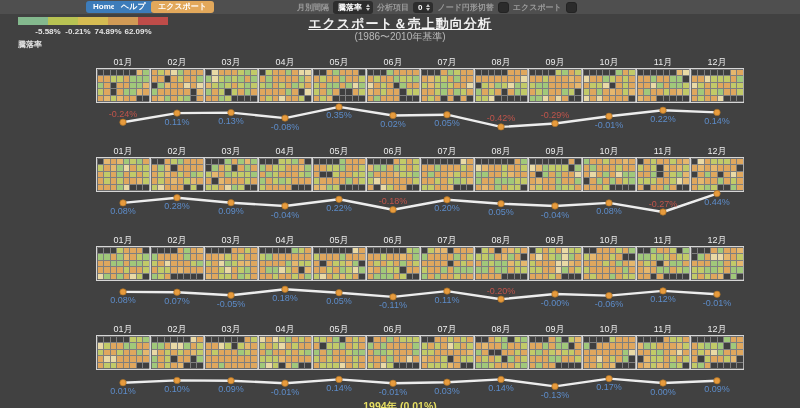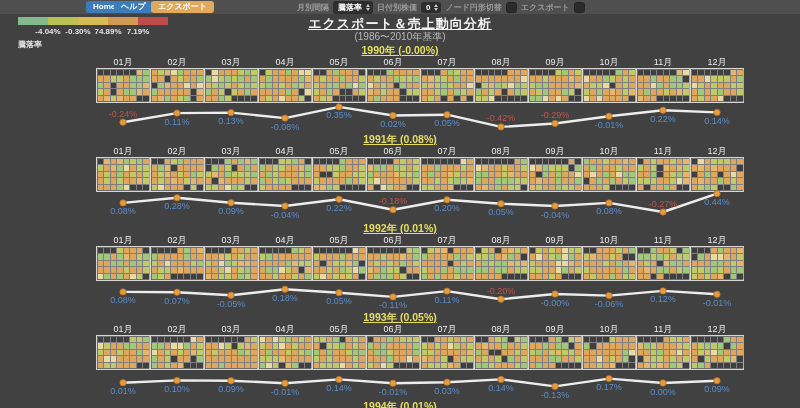--- a/index.html
+++ b/index.html
@@ -74,21 +74,21 @@
 
 <div class="controls">
   <span>月別間隔</span>
   <span class="select">
     <span>騰落率</span>
     <span class="stepper">
         <span class="tri-up"></span>
         <span class="tri-down"></span>
       </span>
   </span>
-  <span>日付別株価</span>
+  <span>分析項目</span>
   <span class="select">
     <span>0</span>
     <span class="stepper">
         <span class="tri-up"></span>
         <span class="tri-down"></span>
       </span>
   </span>
   <span>ノード円形切替</span>
   <span class="checkbox"></span>
   <span>エクスポート</span>
@@ -97,34 +97,33 @@
 
 <div class="legend">
   <div class="swatches" id="legend-swatches">
       <span class="sw" style="background: rgb(132, 185, 142);"></span>
       <span class="sw" style="background: rgb(184, 195, 83);"></span>
       <span class="sw" style="background: rgb(214, 188, 82);"></span>
       <span class="sw" style="background: rgb(210, 154, 85);"></span>
       <span class="sw" style="background: rgb(191, 76, 73);"></span>
     </div>
   <div class="legend-labels" id="legend-labels">
-      <span style="left: 30px;">-4.04%</span>
-      <span style="left: 60px;">-0.30%</span>
+      <span style="left: 30px;">-5.58%</span>
+      <span style="left: 60px;">-0.21%</span>
       <span style="left: 90px;">74.89%</span>
-      <span style="left: 120px;">7.19%</span>
+      <span style="left: 120px;">62.09%</span>
     </div>
   <div class="legend-title">騰落率</div>
 </div>
 
 <div class="page-title">エクスポート＆売上動向分析</div>
 <div class="page-subtitle">(1986〜2010年基準)</div>
 
 <div id="years">
     <div class="year-section">
-      <div class="year-heading">1990年 (-0.00%)</div>
       <div class="months-row">
         <div class="month-col">
           <div class="month-label">01月</div>
           <div class="month-grid">
             <span class="cell" style="background: rgb(63, 63, 63);"></span>
             <span class="cell" style="background: rgb(63, 63, 63);"></span>
             <span class="cell" style="background: rgb(63, 63, 63);"></span>
             <span class="cell" style="background: rgb(63, 63, 63);"></span>
             <span class="cell" style="background: rgb(63, 63, 63);"></span>
             <span class="cell" style="background: rgb(63, 63, 63);"></span>
@@ -682,21 +681,20 @@
         <text x="555" y="19.0" text-anchor="middle" font-size="9" fill="#c0544b">-0.29%</text>
         <circle cx="609" cy="17.3" r="3.2" fill="#e79b3d" stroke="#a86f24" stroke-width="0.7"></circle>
         <text x="609" y="28.8" text-anchor="middle" font-size="9" fill="#5d8cc9">-0.01%</text>
         <circle cx="663" cy="11.3" r="3.2" fill="#e79b3d" stroke="#a86f24" stroke-width="0.7"></circle>
         <text x="663" y="22.8" text-anchor="middle" font-size="9" fill="#5d8cc9">0.22%</text>
         <circle cx="717" cy="13.4" r="3.2" fill="#e79b3d" stroke="#a86f24" stroke-width="0.7"></circle>
         <text x="717" y="24.9" text-anchor="middle" font-size="9" fill="#5d8cc9">0.14%</text>
       </svg>
     </div>
     <div class="year-section">
-      <div class="year-heading">1991年 (0.08%)</div>
       <div class="months-row">
         <div class="month-col">
           <div class="month-label">01月</div>
           <div class="month-grid">
             <span class="cell" style="background: rgb(63, 63, 63);"></span>
             <span class="cell" style="background: rgb(229, 183, 110);"></span>
             <span class="cell" style="background: rgb(223, 167, 94);"></span>
             <span class="cell" style="background: rgb(229, 183, 110);"></span>
             <span class="cell" style="background: rgb(161, 200, 122);"></span>
             <span class="cell" style="background: rgb(194, 202, 104);"></span>
@@ -1254,21 +1252,20 @@
         <text x="555" y="29.5" text-anchor="middle" font-size="9" fill="#5d8cc9">-0.04%</text>
         <circle cx="609" cy="14.9" r="3.2" fill="#e79b3d" stroke="#a86f24" stroke-width="0.7"></circle>
         <text x="609" y="26.4" text-anchor="middle" font-size="9" fill="#5d8cc9">0.08%</text>
         <circle cx="663" cy="24.0" r="3.2" fill="#e79b3d" stroke="#a86f24" stroke-width="0.7"></circle>
         <text x="663" y="18.5" text-anchor="middle" font-size="9" fill="#c0544b">-0.27%</text>
         <circle cx="717" cy="5.6" r="3.2" fill="#e79b3d" stroke="#a86f24" stroke-width="0.7"></circle>
         <text x="717" y="17.1" text-anchor="middle" font-size="9" fill="#5d8cc9">0.44%</text>
       </svg>
     </div>
     <div class="year-section">
-      <div class="year-heading">1992年 (0.01%)</div>
       <div class="months-row">
         <div class="month-col">
           <div class="month-label">01月</div>
           <div class="month-grid">
             <span class="cell" style="background: rgb(63, 63, 63);"></span>
             <span class="cell" style="background: rgb(63, 63, 63);"></span>
             <span class="cell" style="background: rgb(63, 63, 63);"></span>
             <span class="cell" style="background: rgb(194, 202, 104);"></span>
             <span class="cell" style="background: rgb(223, 167, 94);"></span>
             <span class="cell" style="background: rgb(223, 167, 94);"></span>
@@ -1826,21 +1823,20 @@
         <text x="555" y="28.5" text-anchor="middle" font-size="9" fill="#5d8cc9">-0.00%</text>
         <circle cx="609" cy="18.6" r="3.2" fill="#e79b3d" stroke="#a86f24" stroke-width="0.7"></circle>
         <text x="609" y="30.1" text-anchor="middle" font-size="9" fill="#5d8cc9">-0.06%</text>
         <circle cx="663" cy="13.9" r="3.2" fill="#e79b3d" stroke="#a86f24" stroke-width="0.7"></circle>
         <text x="663" y="25.4" text-anchor="middle" font-size="9" fill="#5d8cc9">0.12%</text>
         <circle cx="717" cy="17.3" r="3.2" fill="#e79b3d" stroke="#a86f24" stroke-width="0.7"></circle>
         <text x="717" y="28.8" text-anchor="middle" font-size="9" fill="#5d8cc9">-0.01%</text>
       </svg>
     </div>
     <div class="year-section">
-      <div class="year-heading">1993年 (0.05%)</div>
       <div class="months-row">
         <div class="month-col">
           <div class="month-label">01月</div>
           <div class="month-grid">
             <span class="cell" style="background: rgb(63, 63, 63);"></span>
             <span class="cell" style="background: rgb(63, 63, 63);"></span>
             <span class="cell" style="background: rgb(63, 63, 63);"></span>
             <span class="cell" style="background: rgb(63, 63, 63);"></span>
             <span class="cell" style="background: rgb(63, 63, 63);"></span>
             <span class="cell" style="background: rgb(194, 202, 104);"></span>

